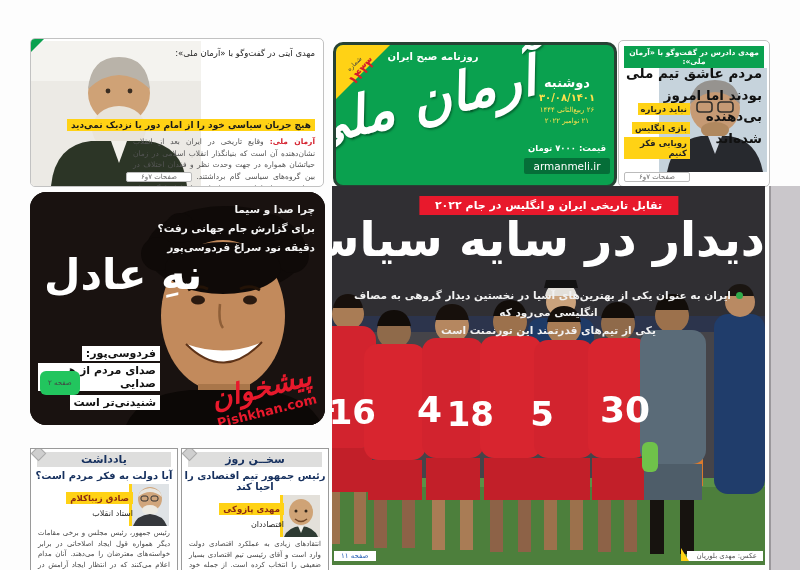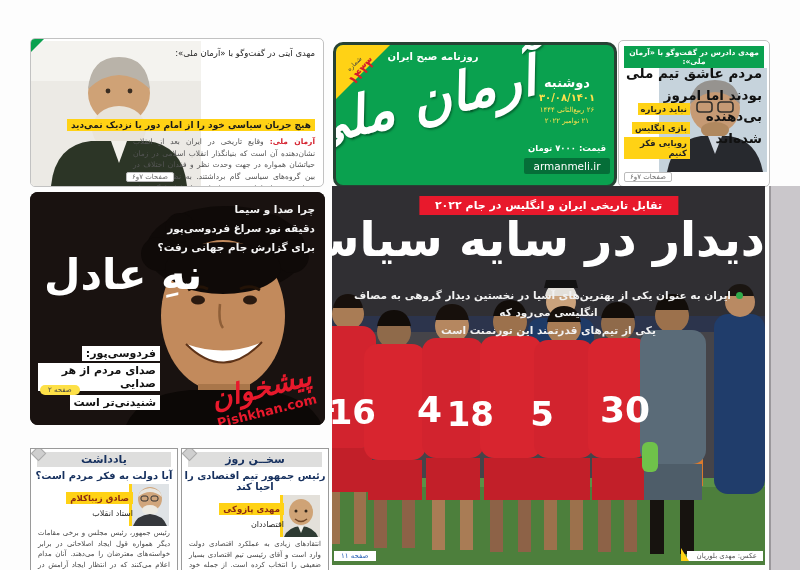--- a/index.html
+++ b/index.html
@@ -25,33 +25,33 @@
   .datecol .dl,.datecol .dg{font-size:7px;color:#ffe14d;margin-top:3px;}
   .datecol .pr{font-size:8.5px;font-weight:bold;margin-top:18px;}
   .datecol .web{display:block;background:#056e38;color:#fff;font-size:10.5px;margin-top:5px;padding:2px 0;border-radius:2px;direction:ltr;}
   
   .fold-green{position:absolute;left:-1px;top:-1px;border-top:15px solid #0aa14f;border-right:15px solid transparent;}
   .tl-kicker{position:absolute;right:8px;top:9px;width:185px;font-size:8.5px;color:#222;text-align:right;}
   .tl-head{position:absolute;right:8px;top:22px;width:190px;text-align:right;color:#1d2f63;font-size:16px;font-weight:bold;line-height:1.55;}
   .tl-sub{position:absolute;right:8px;top:80px;background:#ffd215;color:#1a1a1a;font-size:9px;font-weight:bold;padding:1px 4px;}
   .tl-body{position:absolute;right:8px;top:97px;width:182px;font-size:7.5px;color:#555;text-align:justify;line-height:1.55;}
   .tl-body .lead{color:#d41f2c;font-weight:bold;}
-  .pagetag{position:absolute;font-size:7px;color:#666;border:1px solid #bbb;border-radius:2px;padding:0 5px;background:#fff;}
+  .pagetag{position:absolute;font-size:7px;color:#666;border:1px solid #bbb;border-radius:2px;padding:0 14px;background:#fff;}
   
   .tr-kicker{position:absolute;right:5px;top:5px;left:5px;background:#0aa14f;color:#fff;font-size:7.5px;font-weight:bold;text-align:center;padding:2px 2px;}
   .tr-head{position:absolute;right:7px;top:22px;width:138px;text-align:right;color:#111;font-size:13.5px;font-weight:bold;line-height:1.6;}
   .tr-high{position:absolute;left:5px;bottom:26px;width:66px;text-align:right;}
   .tr-high span{display:inline-block;background:#ffd215;color:#222;font-size:8.5px;font-weight:bold;padding:1px 3px;margin-top:2px;}
   
-  .fer{position:absolute;left:30px;top:192px;width:295px;height:233px;background:#17100e;border-radius:8px;overflow:hidden;}
+  .fer{position:absolute;left:30px;top:192px;width:295px;height:233px;background:#17100e;border-radius:16px;overflow:hidden;}
   .fer-kicker{position:absolute;right:10px;top:8px;width:200px;text-align:right;color:#f4f4f4;font-size:10.5px;font-weight:bold;line-height:1.8;}
   .fer-head{position:absolute;left:14px;top:58px;color:#fff;font-size:42px;font-weight:bold;white-space:nowrap;}
   .fer-quote{position:absolute;left:8px;top:150px;width:122px;text-align:right;}
   .fer-quote span{display:inline-block;background:#fff;color:#111;font-size:11px;font-weight:bold;padding:1px 4px;margin-top:2px;}
-  .fer-tag{position:absolute;left:10px;bottom:30px;background:#fde047;color:#444;font-size:7px;padding:1px 8px;border-radius:6px;}
+  .fer-tag{position:absolute;left:10px;bottom:30px;background:#22c55e;color:#444;font-size:7px;padding:8px 8px;border-radius:6px;}
   .wm{position:absolute;left:148px;bottom:6px;width:170px;text-align:center;transform:rotate(-14deg);color:#e8192c;}
   .wm .fa{display:block;font-size:28px;font-weight:bold;font-style:italic;}
   .wm .en{display:block;font-size:13px;font-weight:bold;direction:ltr;}
   
   .main{position:absolute;left:332px;top:186px;width:433px;height:379px;background:#37363a;overflow:hidden;}
   .main-kicker{position:absolute;left:50%;top:10px;transform:translateX(-50%);background:#e8192c;color:#fff;
                font-size:11px;font-weight:bold;padding:3px 16px;white-space:nowrap;}
   .main-head{position:absolute;left:0;top:26px;width:100%;text-align:center;color:#fff;font-size:47px;font-weight:bold;white-space:nowrap;}
   .main-sub{position:absolute;left:0;top:101px;width:100%;text-align:center;color:#f2f2f2;font-size:10.5px;font-weight:bold;line-height:1.65;}
   .bullet{display:inline-block;width:7px;height:7px;border-radius:50%;background:#2faa4a;margin-left:5px;}
@@ -158,22 +158,22 @@
       <path d="M158 98 Q168 92 178 97" stroke="#231307" stroke-width="3" fill="none"></path>
       <path d="M210 97 Q220 92 230 98" stroke="#231307" stroke-width="3" fill="none"></path>
       <path d="M190 112 Q188 130 193 136" stroke="#8f5f38" stroke-width="2.5" fill="none"></path>
       <path d="M156 152 Q194 190 232 150 Q196 166 156 152Z" fill="#fff"></path>
       <path d="M156 152 Q194 190 232 150" stroke="#5e3318" stroke-width="2" fill="none"></path>
       <rect x="168" y="192" width="52" height="22" fill="#a9764a"></rect>
       <path d="M96 233 Q110 202 160 198 L228 198 Q278 202 292 233Z" fill="#0c0806"></path>
     </svg>
     <div class="fer-kicker">
       <span style="display:block">چرا صدا و سیما</span>
+      <span style="display:block">برای گزارش جام جهانی رفت؟</span>
       <span style="display:block">دقیقه نود سراغ فردوسی‌پور</span>
-      <span style="display:block">برای گزارش جام جهانی رفت؟</span>
     </div>
     <div class="fer-head">نهِ عادل</div>
     <div class="fer-quote">
       <div><span>فردوسی‌پور:</span></div>
       <div><span>صدای مردم از هر صدایی</span></div>
       <div><span>شنیدنی‌تر است</span></div>
     </div>
     <span class="fer-tag">صفحه ۲</span>
     <div class="wm">
       <span class="fa">پیشخوان</span>

